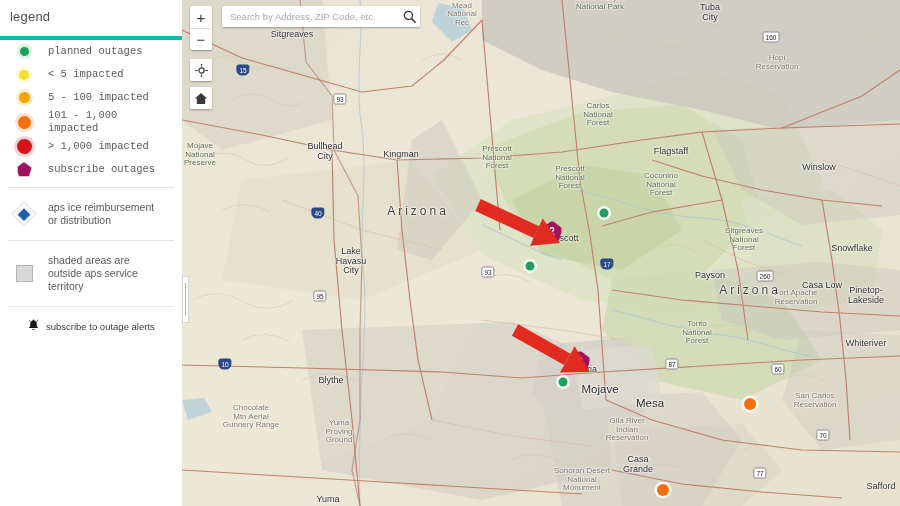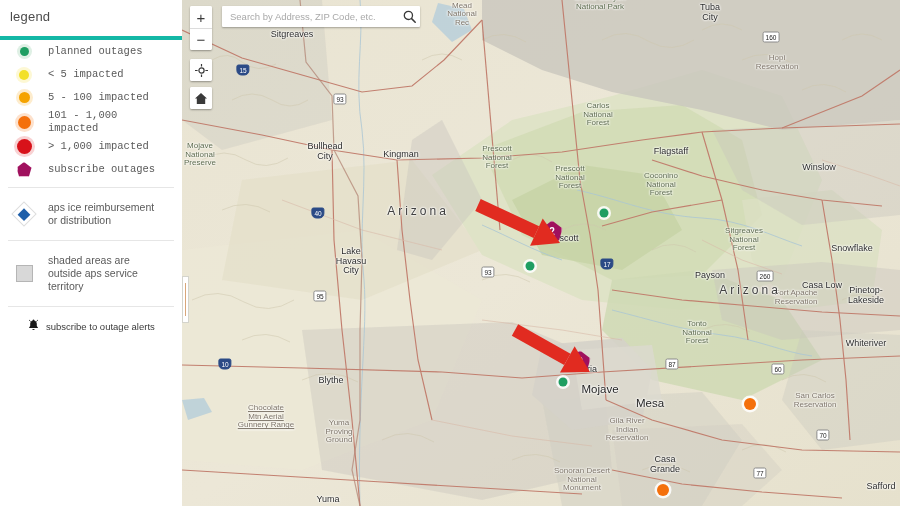--- a/index.html
+++ b/index.html
@@ -471,21 +471,21 @@
         <div class="mlabel resv" style="left: 614px; top: 298px; transform: translate(-50%, -50%);">Fort Apache
 Reservation</div>
         <div class="mlabel resv" style="left: 633px; top: 401px; transform: translate(-50%, -50%);">San Carlos
 Reservation</div>
         <div class="mlabel resv" style="left: 445px; top: 430px; transform: translate(-50%, -50%);">Gila River
 Indian
 Reservation</div>
         <div class="mlabel resv" style="left: 400px; top: 480px; transform: translate(-50%, -50%);">Sonoran Desert
 National
 Monument</div>
-        <div class="mlabel resv" style="left: 84px; top: 417px; transform: translate(-50%, -50%); text-decoration: underline;">Chocolate
+        <div class="mlabel resv" style="left: 69px; top: 417px; transform: translate(-50%, -50%);">Chocolate
 Mtn Aerial
 Gunnery Range</div>
         <div class="mlabel resv" style="left: 157px; top: 432px; transform: translate(-50%, -50%);">Yuma
 Proving
 Ground</div>
         <div class="mlabel resv" style="left: 280px; top: 10px; transform: translate(-50%, -50%);">Lake
 Mead
 National
 Rec</div>
         <div class="mlabel state" style="left: 236px; top: 211px; transform: translate(-50%, -50%);">Arizona</div>
@@ -505,21 +505,21 @@
         <div class="mlabel city" style="left: 219px; top: 155px; transform: translate(-50%, -50%);">Kingman</div>
         <div class="mlabel city" style="left: 143px; top: 152px; transform: translate(-50%, -50%);">Bullhead
 City</div>
         <div class="mlabel city" style="left: 169px; top: 240px; transform: translate(-50%, -50%); margin-top: 22px;">Lake
 Havasu
 City</div>
         <div class="mlabel city" style="left: 149px; top: 381px; transform: translate(-50%, -50%);">Blythe</div>
         <div class="mlabel city" style="left: 146px; top: 500px; transform: translate(-50%, -50%);">Yuma</div>
         <div class="mlabel city-lg" style="left: 468px; top: 403px; transform: translate(-50%, -50%);">Mesa</div>
         <div class="mlabel city-lg" style="left: 418px; top: 389px; transform: translate(-50%, -50%);">Mojave</div>
-        <div class="mlabel city" style="left: 483px; top: 465px; transform: translate(-50%, -50%);">Casa
+        <div class="mlabel city" style="left: 456px; top: 465px; transform: translate(-50%, -50%);">Casa
 Grande</div>
         <div class="mlabel city" style="left: 387px; top: 239px; transform: translate(-50%, -50%);">scott</div>
         <div class="mlabel city" style="left: 410px; top: 370px; transform: translate(-50%, -50%);">ria</div>
       </div>
     <div id="shields-layer">
         <div class="shield i" style="left: 61px; top: 70px; transform: translate(-50%, -50%);">15</div>
         <div class="shield i" style="left: 136px; top: 213px; transform: translate(-50%, -50%);">40</div>
         <div class="shield i" style="left: 425px; top: 264px; transform: translate(-50%, -50%);">17</div>
         <div class="shield i" style="left: 43px; top: 364px; transform: translate(-50%, -50%);">10</div>
         <div class="shield" style="left: 158px; top: 99px; transform: translate(-50%, -50%);">93</div>

